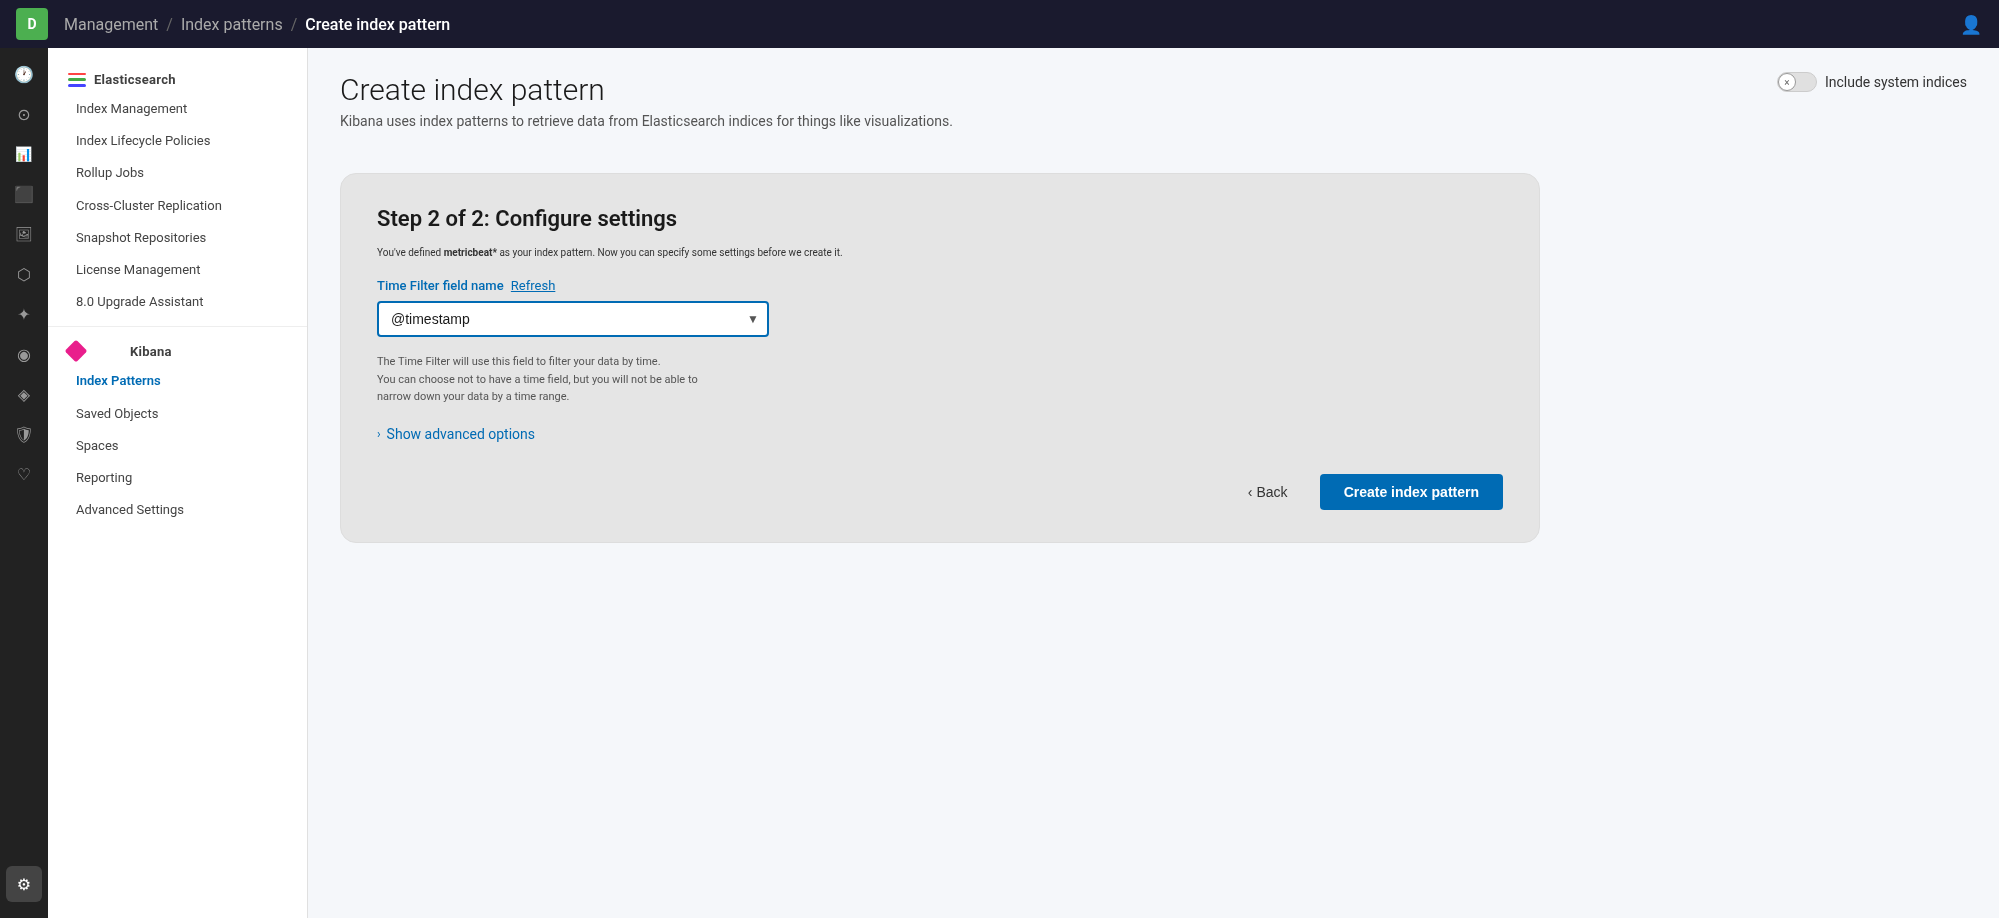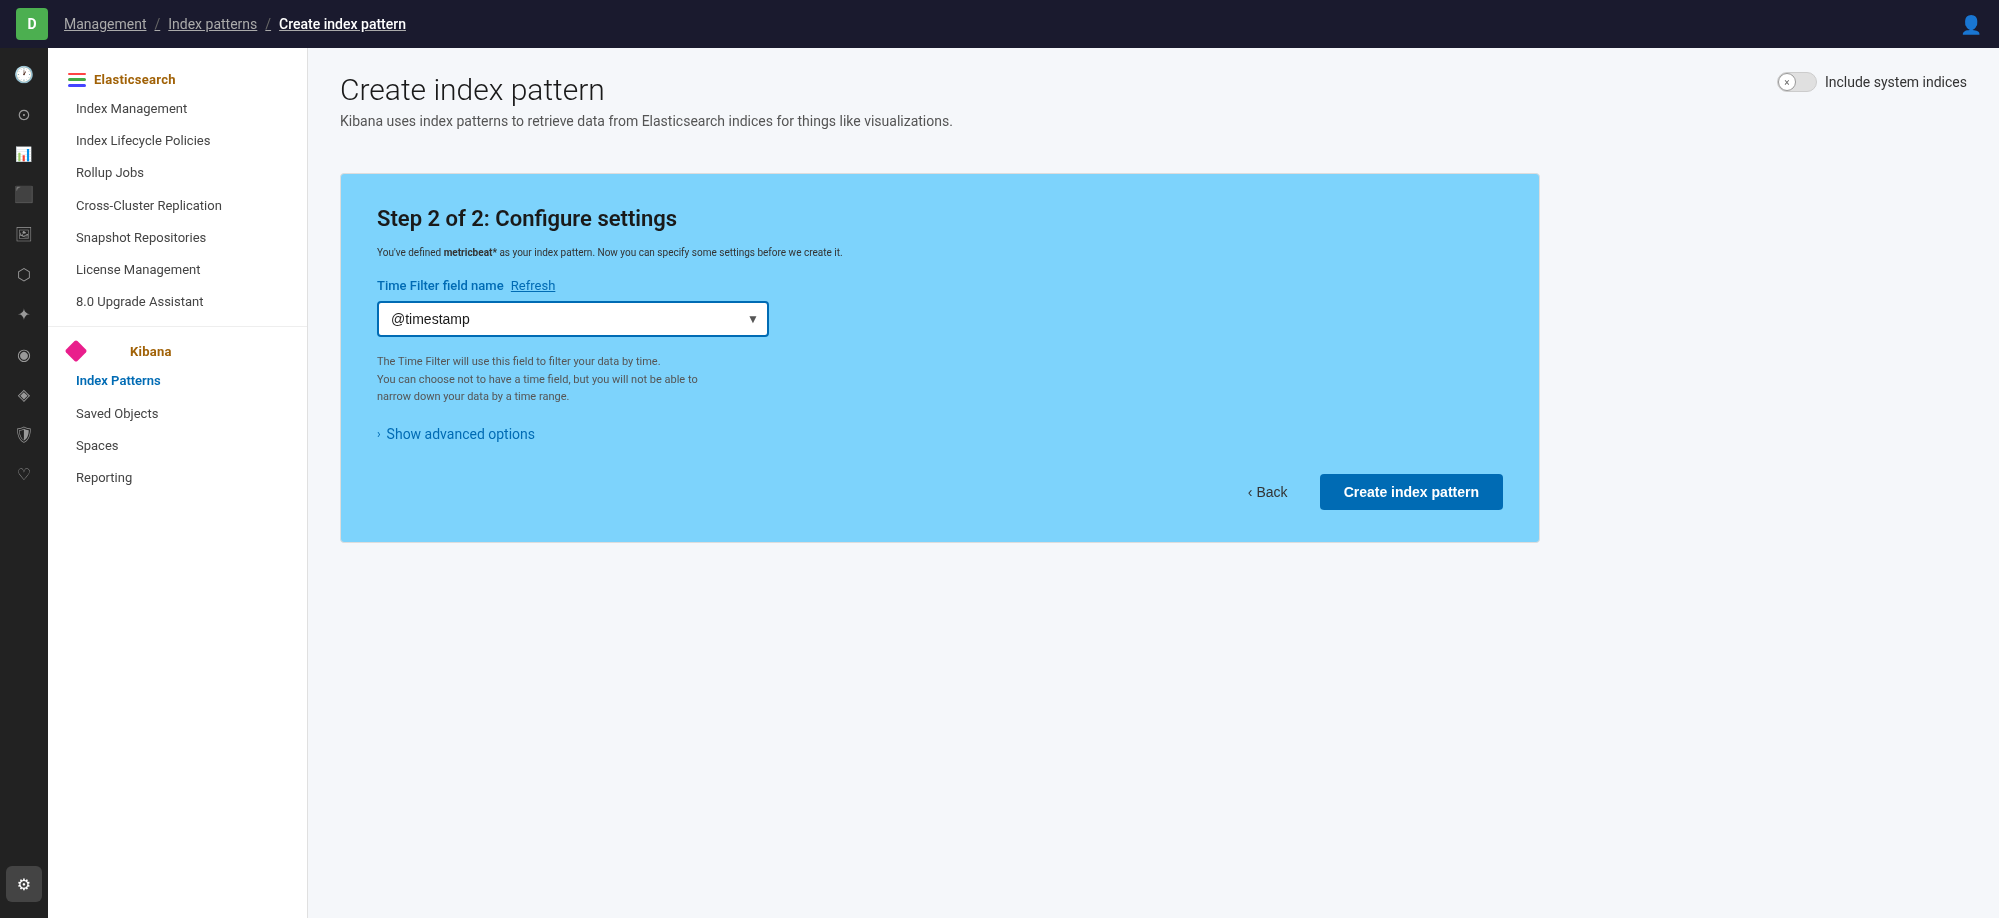--- a/index.html
+++ b/index.html
@@ -3,21 +3,21 @@
   <meta charset="utf-8">
   <style>
     * { box-sizing: border-box; margin: 0; padding: 0; }
     body { font-family: -apple-system, BlinkMacSystemFont, 'Segoe UI', Roboto, sans-serif; background: #f5f7fa; display: flex; flex-direction: column; height: 100vh; overflow: hidden; }
 
     
     .topbar {
       display: flex; align-items: center; height: 48px; background: #1a1a2e; padding: 0 16px; flex-shrink: 0;
     }
     .topbar-logo { width: 32px; height: 32px; background: #4CAF50; border-radius: 4px; display: flex; align-items: center; justify-content: center; color: white; font-weight: bold; font-size: 14px; margin-right: 16px; }
-    .breadcrumb { color: #aaa; font-size: 14px; display: flex; align-items: center; gap: 8px; text-decoration: underline; }
+    .breadcrumb { color: #aaa; font-size: 16px; display: flex; align-items: center; gap: 8px; }
     .breadcrumb span { color: #ccc; }
     .breadcrumb .active { color: white; font-weight: 500; }
     .breadcrumb .sep { color: #666; }
     .topbar-right { margin-left: auto; }
 
     
     .main-layout { display: flex; flex: 1; overflow: hidden; }
 
     
     .icon-sidebar {
@@ -27,21 +27,21 @@
       width: 36px; height: 36px; display: flex; align-items: center; justify-content: center; color: #999; border-radius: 6px; cursor: pointer; font-size: 16px;
     }
     .icon-sidebar-item.active { background: #444; color: #fff; }
     .icon-sidebar-bottom { margin-top: auto; }
 
     
     .nav-sidebar {
       width: 260px; background: #fff; border-right: 1px solid #e0e0e0; overflow-y: auto; padding: 16px 0; flex-shrink: 0;
     }
     .nav-section-title {
-      display: flex; align-items: center; gap: 8px; padding: 8px 20px 6px; font-size: 13px; font-weight: 700; color: #a16207; letter-spacing: 0.02em;
+      display: flex; align-items: center; gap: 8px; padding: 8px 20px 6px; font-size: 13px; font-weight: 700; color: #404040; letter-spacing: 0.02em;
     }
     .nav-section-icon { width: 18px; height: 14px; display: flex; flex-direction: column; gap: 3px; }
     .nav-section-icon span { height: 3px; border-radius: 2px; }
     .nav-section-icon span:nth-child(1) { background: #f44; width: 100%; }
     .nav-section-icon span:nth-child(2) { background: #4a4; width: 100%; }
     .nav-section-icon span:nth-child(3) { background: #44f; width: 100%; }
 
     .kibana-icon { display: flex; align-items: center; justify-content: center; }
     .kibana-diamond { width: 16px; height: 16px; background: #e91e8c; transform: rotate(45deg); border-radius: 2px; }
 
@@ -64,21 +64,21 @@
     }
     .toggle-knob {
       position: absolute; width: 18px; height: 18px; background: #fff; border-radius: 50%; top: 0; left: 0; border: 1px solid #999; display: flex; align-items: center; justify-content: center; font-size: 10px; color: #666;
     }
 
     
     .page-header-row { display: flex; align-items: flex-start; justify-content: space-between; margin-bottom: 20px; }
 
     
     .step-card {
-      background: #7dd3fc; border: 1px solid #ddd; border-radius: 4px; padding: 32px 36px; max-width: 1200px;
+      background: #e5e5e5; border: 1px solid #ddd; border-radius: 16px; padding: 32px 36px; max-width: 1200px;
     }
     .step-title { font-size: 22px; font-weight: 600; color: #1a1a1a; margin-bottom: 16px; }
     .step-desc { font-size: 10px; color: #333; margin-bottom: 20px; }
     .step-desc strong { font-weight: 700; }
 
     
     .field-label { font-size: 13px; margin-bottom: 8px; }
     .field-label .label-text { color: #006BB4; font-weight: 500; }
     .field-label .refresh-link { color: #006BB4; margin-left: 4px; cursor: pointer; }
 
@@ -180,20 +180,21 @@
         <div class="kibana-diamond"></div>
       </div>
       <span style="margin-left:6px;">Kibana</span>
     </div>
 
     <div>
       <a class="nav-item active" href="#">Index Patterns</a>
       <a class="nav-item" href="#">Saved Objects</a>
       <a class="nav-item" href="#">Spaces</a>
       <a class="nav-item" href="#">Reporting</a>
+      <a class="nav-item" href="#">Advanced Settings</a>
     </div>
   </div>
 
   <div class="content-area">
 
     <div class="page-header-row">
       <div>
         <h1 class="page-title">Create index pattern</h1>
         <p class="page-subtitle">Kibana uses index patterns to retrieve data from Elasticsearch indices for things like visualizations.</p>
       </div>

